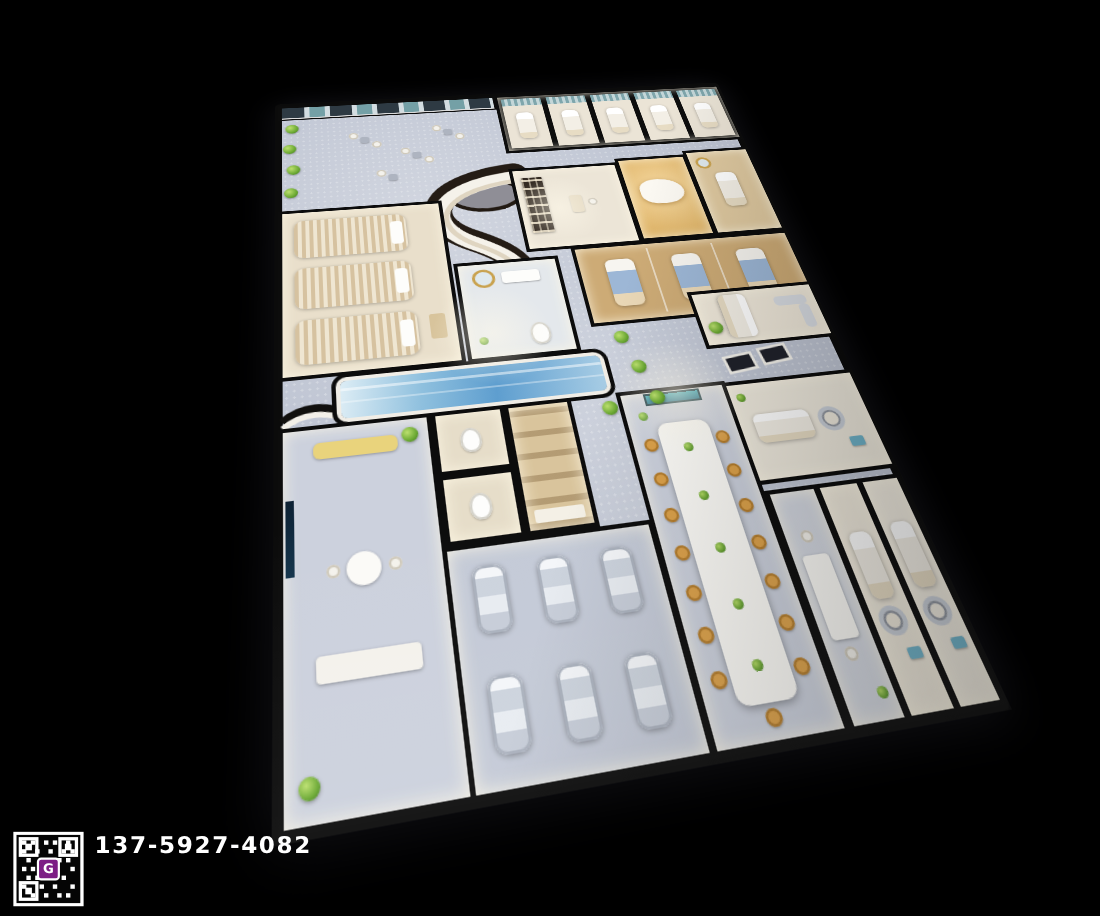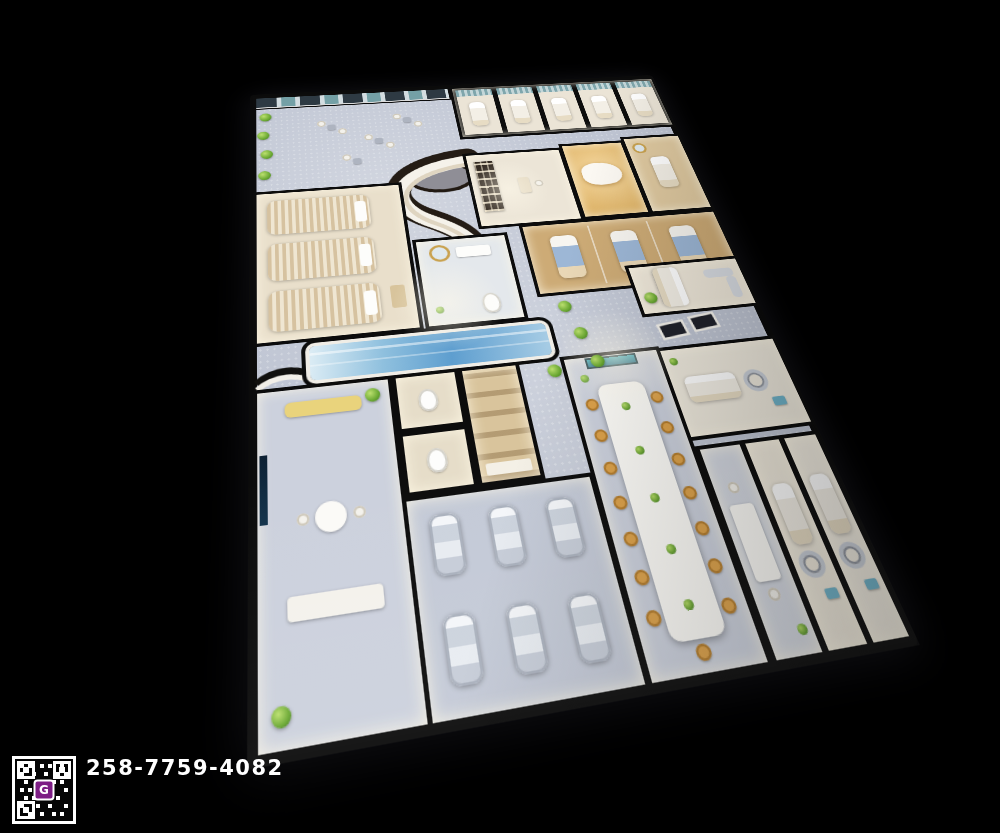--- a/index.html
+++ b/index.html
@@ -316,16 +316,16 @@
         </b>
       <b class="qf tr">
           <b></b>
         </b>
       <b class="qf bl">
           <b></b>
         </b>
       <b class="qbadge">G</b>
     </div>
     <div class="brand-text">
-      <div class="brand-phone">258-7759-4082</div>
+      <div class="brand-phone">137-5927-4082</div>
     </div>
   </div>
 </div>
 
 </body></html>

